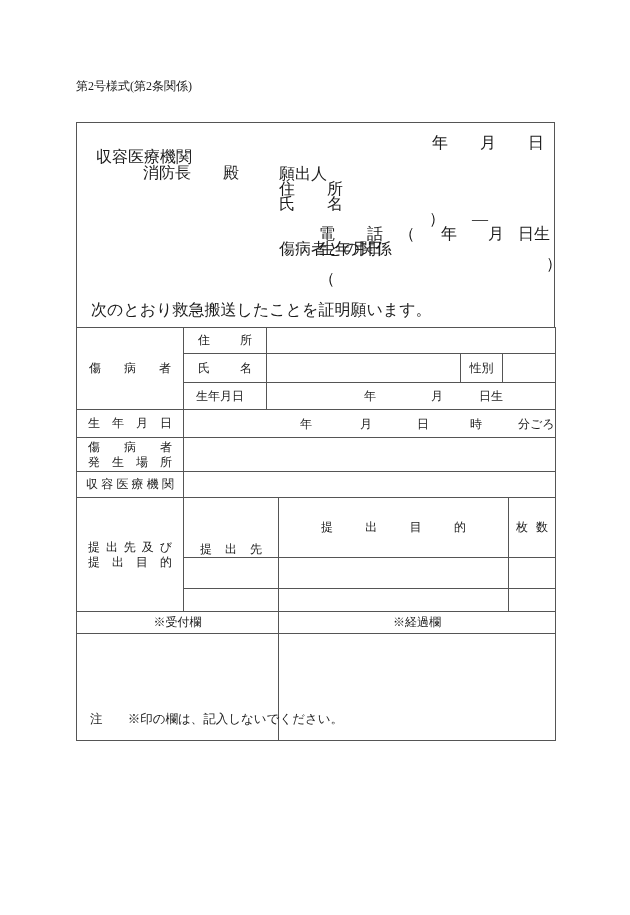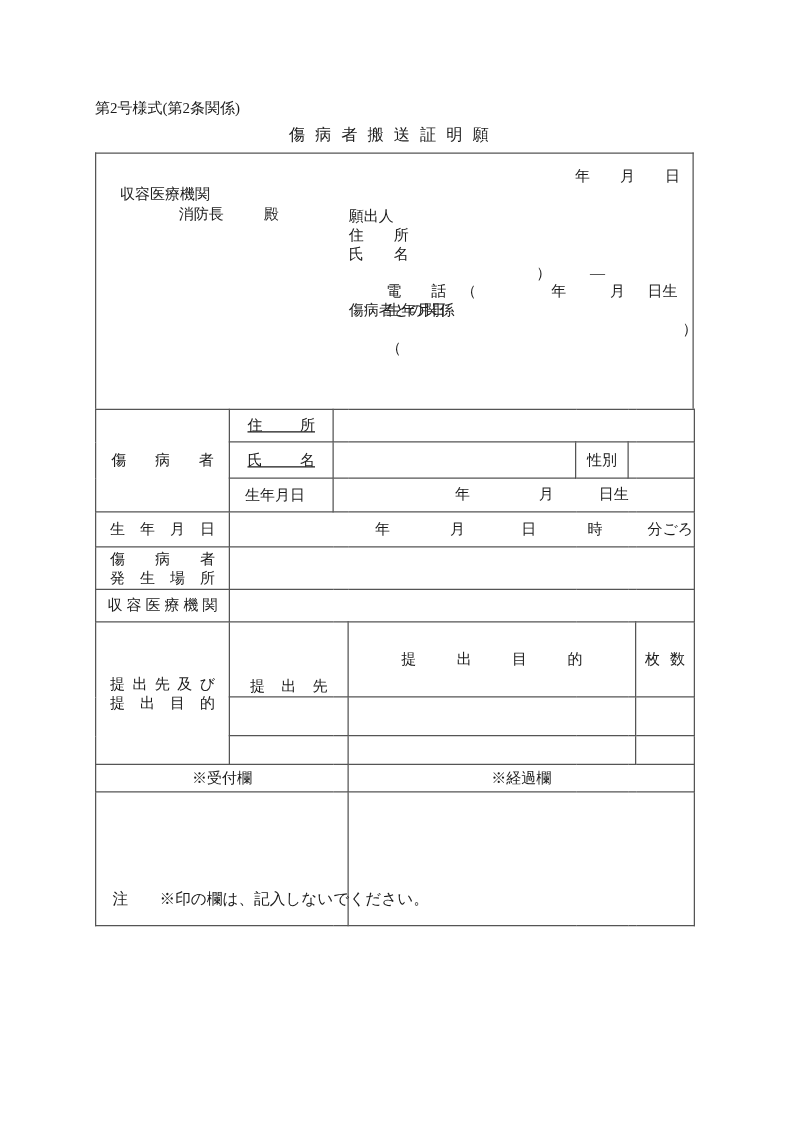--- a/index.html
+++ b/index.html
@@ -6,61 +6,60 @@
   .page{
     position:relative;width:630px;height:915px;background:#ffffff;
     font-family:"Liberation Serif","DejaVu Serif",serif;color:#1b1b1b;
     overflow:hidden;
   }
   .form-number{position:absolute;left:76px;top:78px;font-size:12px;}
   .form-title{position:absolute;left:0;top:99px;width:630px;text-align:center;
     font-size:13px;letter-spacing:8px;}
   .formbox{position:absolute;left:76px;top:122px;width:479px;}
   .box-top{position:relative;box-sizing:border-box;width:479px;height:205px;
-    border:1px solid #555;border-bottom:none;font-size:12px;}
+    border:1px solid #555;border-bottom:none;font-size:16px;}
   .date-line{position:absolute;top:10px;right:10px;}
   .org-line{position:absolute;left:19px;top:24px;}
   .chief-line{position:absolute;left:66px;top:40px;}
   .honorific{margin-left:32px;}
   .applicant{position:absolute;left:202px;top:43px;line-height:15px;}
   .ap-line{position:relative;height:15px;white-space:pre;}
   .abs{position:absolute;top:0;}
   .statement{position:absolute;left:14px;top:177px;}
   table.formtable{border-collapse:collapse;table-layout:fixed;width:479px;
     font-size:12px;color:#1b1b1b;}
   table.formtable td{border:1px solid #555;padding:0;vertical-align:middle;
     overflow:hidden;}
   .cA{width:107px}.cB{width:83px}.cC{width:12px}.cD{width:182px}
   .cE{width:42px}.cF{width:6px}.cG{width:47px}
   .r1{height:26px}.r2{height:29px}.r3{height:27px}.r4{height:28px}
   .r5{height:34px}.r6{height:26px}.r7{height:27px}.r8{height:31px}
   .r9{height:23px}.r10{height:22px}.r11{height:107px}
   .jl{text-align:justify;text-align-last:justify;padding:0 11px;line-height:15px;}
-  .pad14{padding:0 14px;text-decoration:underline;}
+  .pad14{padding:0 14px;}
   .pad16{padding:0 16px;margin-top:44px;}
   .pad42{padding:0 42px;}
   .pad6{padding:0 7px;}
   .plain{padding-left:12px;}
   .center{text-align:center;}
   .rel{position:relative;}
   .cellspan{position:absolute;top:50%;transform:translateY(-50%);}
   .notes{position:absolute;left:90px;font-size:12.5px;}
   .n1{top:711px;}
   .n2{top:734px;}
   .note-gap{margin-left:22px;}
   .note-gap2{margin-left:18px;}
 </style>
 </head>
 <body>
 
 <div class="page">
 
   <div class="form-number">第2号様式(第2条関係)</div>
 
-  <div class="form-title">傷病者搬送証明願</div>
 
   <div class="formbox">
 
     <div class="box-top">
       <div class="date-line">年　　月　　日</div>
       <div class="org-line">収容医療機関</div>
       <div class="chief-line">
         <span>消防長</span><span class="honorific">殿</span>
       </div>
 
@@ -79,20 +78,21 @@
           <span class="abs" style="left:209px">月</span>
           <span class="abs" style="left:239px">日生</span>
         </div>
         <div class="ap-line">傷病者との関係</div>
         <div class="ap-line">
           <span>（</span>
           <span class="abs" style="left:267px">）</span>
         </div>
       </div>
 
+      <div class="statement">次のとおり救急搬送したことを証明願います。</div>
     </div>
 
     <table class="formtable">
       <colgroup>
         <col class="cA">
           <col class="cB">
           <col class="cC">
           <col class="cD">
         <col class="cE">
           <col class="cF">

